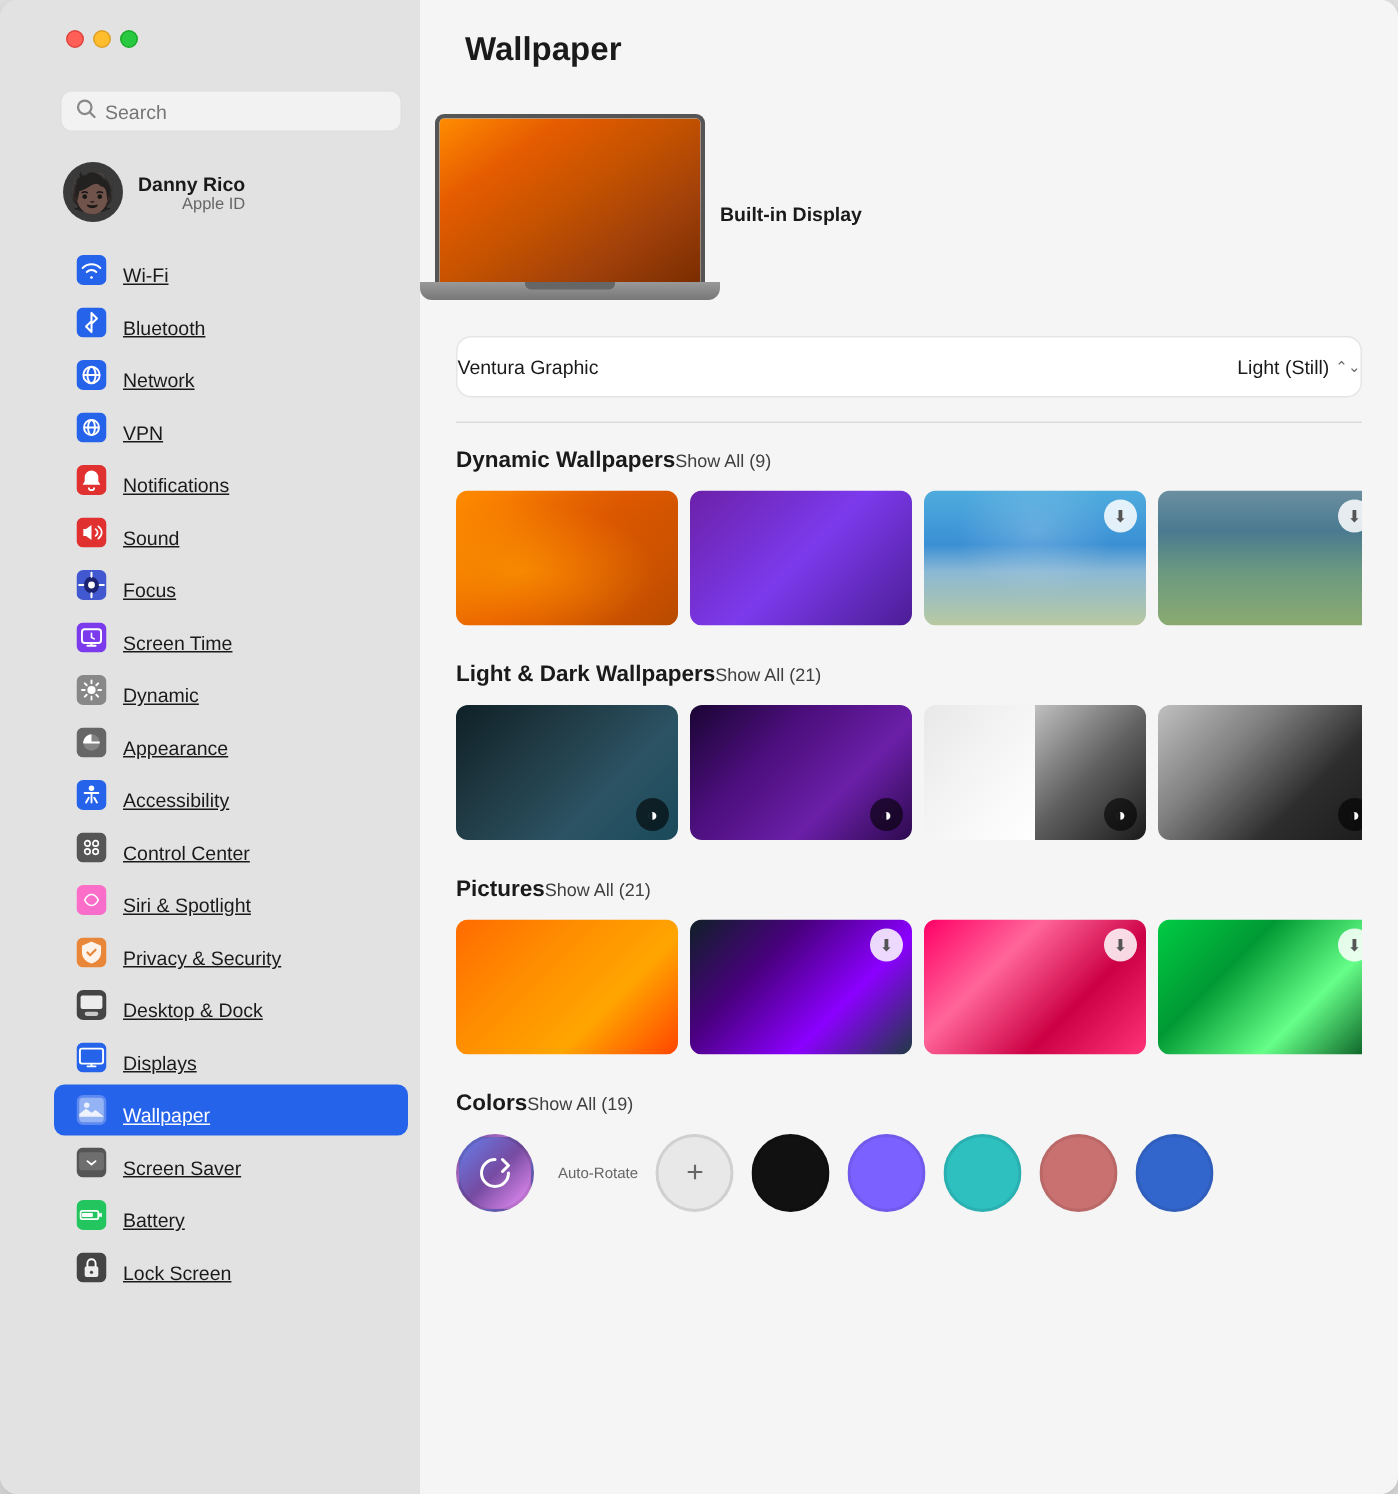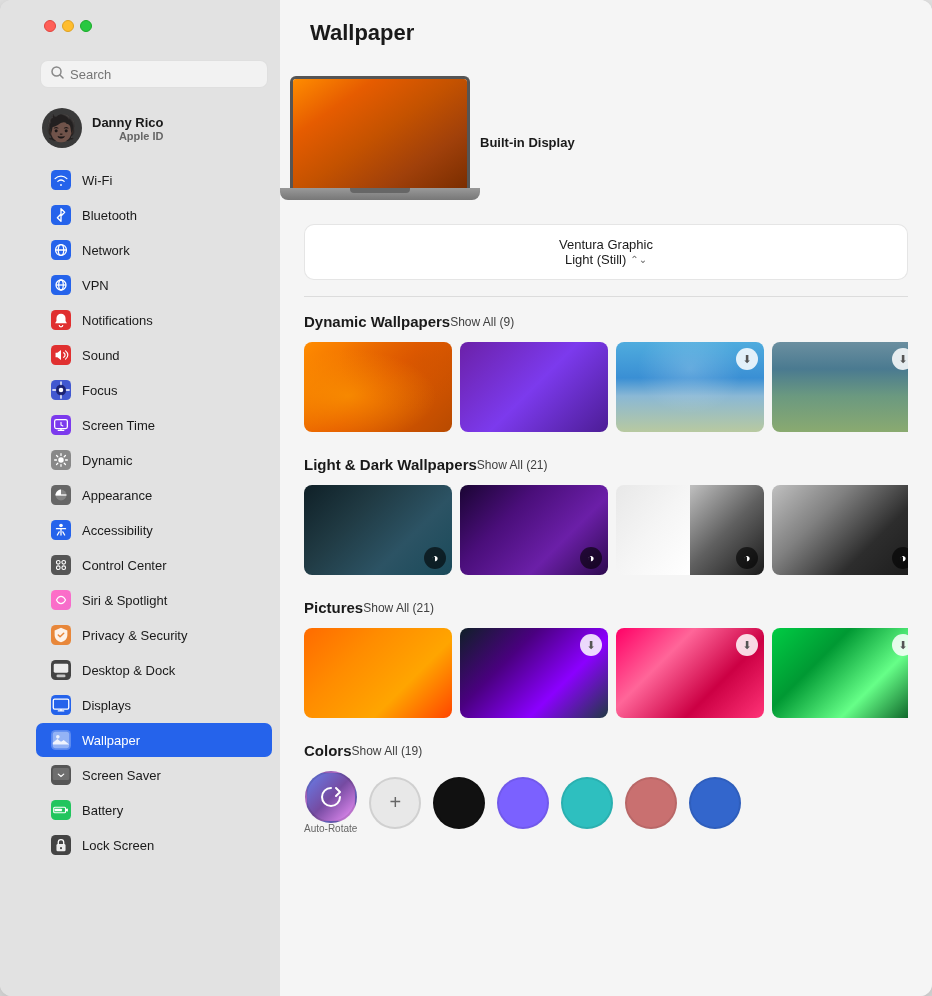--- a/index.html
+++ b/index.html
@@ -112,32 +112,33 @@
       flex-shrink: 0;
     }
 
     .avatar-emoji {
       font-size: 26px;
       line-height: 1;
     }
 
     .user-info { display: flex; flex-direction: column; text-align: right; }
     .user-name { font-size: 13px; font-weight: 600; color: #1a1a1a; }
-    .user-subtitle { font-size: 11px; color: #666; font-weight: bold; }
+    .user-subtitle { font-size: 11px; color: #666; }
 
     .sidebar-item {
       display: flex;
-      align-items: center;
+      align-items: flex-end;
       gap: 10px;
       padding: 6px 14px;
       cursor: pointer;
       border-radius: 7px;
       margin: 1px 8px;
       font-size: 13px;
       color: #1a1a1a;
+      text-decoration: underline;
     }
     .sidebar-item.active {
       background: #2563eb;
       color: white;
     }
     .sidebar-item.active .item-icon { filter: brightness(10); }
 
     .item-icon {
       width: 22px;
       height: 22px;
@@ -228,26 +229,25 @@
       font-size: 13px;
       font-weight: 600;
       color: #1a1a1a;
       margin-top: 8px;
     }
 
     .wallpaper-selector {
       margin: 0 24px;
       background: white;
       border-radius: 10px;
-      padding: 12px 16px;
+      padding: 12px 0;
       display: flex;
       align-items: center;
       justify-content: space-between;
       border: 1px solid rgba(0,0,0,0.1);
-      flex-direction: column;
     }
 
     .wallpaper-name {
       font-size: 13px;
       color: #1a1a1a;
       font-weight: 400;
     }
 
     .wallpaper-mode {
       display: flex;
@@ -338,23 +338,22 @@
     
     .colors-grid {
       display: flex;
       gap: 12px;
       align-items: center;
       flex-wrap: wrap;
     }
 
     .color-swatch-container {
       display: flex;
-      flex-direction: column;
-      align-items: center;
-      gap: 0;
+      align-items: center;
+      gap: 16px;
       cursor: pointer;
     }
 
     .color-swatch {
       width: 52px;
       height: 52px;
       border-radius: 50%;
       cursor: pointer;
       border: 2px solid rgba(0,0,0,0.08);
     }

